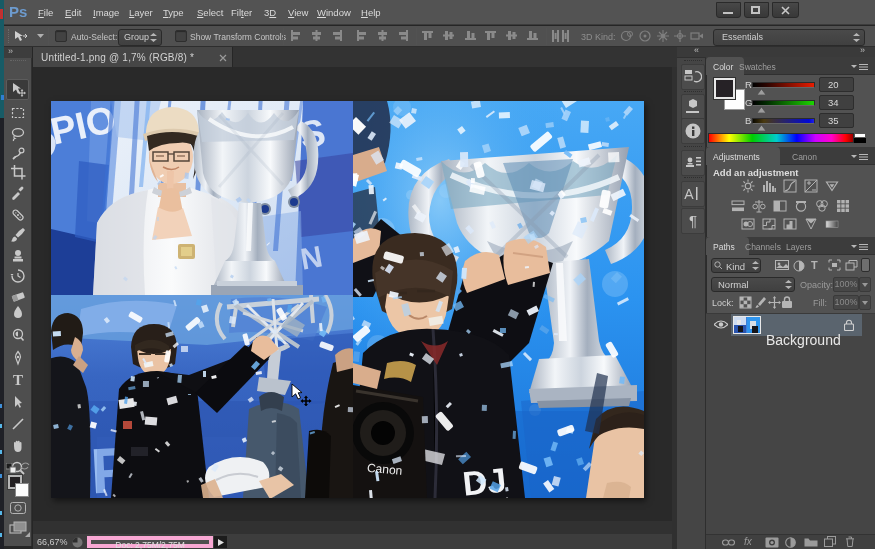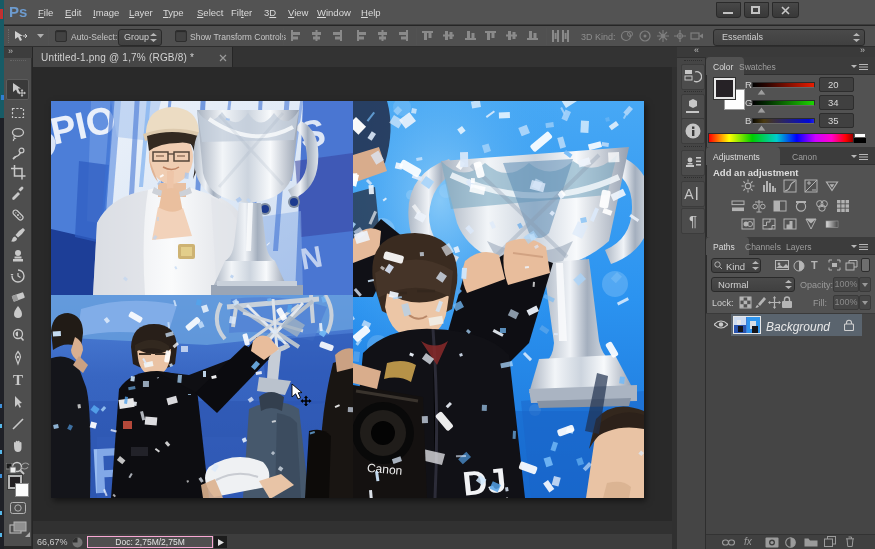--- a/index.html
+++ b/index.html
@@ -858,21 +858,21 @@
 
 <div class="a" style="left:33px;top:521px;width:639px;height:13px;background:#313131;"></div>
 <div class="a" style="left:33px;top:534px;width:639px;height:15px;background:#3d3d3d;"></div>
 <div class="tx" style="left:37px;top:537px;color:#cacaca;font-size:9px;">66,67%</div>
 <div class="a" style="left:72px;top:537px;">
     <svg width="11" height="11">
       <circle cx="5.5" cy="5.5" r="5" fill="#747474"></circle>
       <path d="M5.5 5.5 L5.5 .5 A5 5 0 0 0 .5 5.5 Z" fill="#2e2e2e"></path>
     </svg>
   </div>
-<div class="a" style="left:87px;top:536px;width:126px;height:12px;background:#4f4f4f;border:1px solid #f9a8d4;color:#e2e2e2;font-size:8.5px;text-align:center;line-height:11px;">Doc: 2,75M/2,75M</div>
+<div class="a" style="left:87px;top:536px;width:126px;height:12px;background:#4f4f4f;border:4px solid #f9a8d4;color:#e2e2e2;font-size:8.5px;text-align:center;line-height:11px;">Doc: 2,75M/2,75M</div>
 <div class="a" style="left:214px;top:536px;width:13px;height:12px;background:#1c1c1c;"></div>
 <div class="a" style="left:218px;top:539px;">
     <svg width="6" height="7">
       <path d="M0 0 L6 3.5 L0 7 Z" fill="#e0e0e0"></path>
     </svg>
   </div>
 
 <div class="a" style="left:677px;top:47px;width:29px;height:502px;background:#454545;border-right:1px solid #2e2e2e;"></div>
 <div class="a" style="left:677px;top:47px;width:198px;height:11px;background:#3a3a3a;border-bottom:1px solid #303030;"></div>
 <div class="tx" style="left:694px;top:45px;color:#bdbdbd;font-size:9px;">«</div>
@@ -1232,21 +1232,21 @@
       <rect width="26" height="16" fill="#3d7fd8"></rect>
       <rect x="0" y="0" width="12" height="8" fill="#cddcf2"></rect>
       <rect x="13" y="0" width="13" height="16" fill="#2f95ee"></rect>
       <rect x="0" y="8" width="12" height="8" fill="#2a55b0"></rect>
       <rect x="16" y="4" width="6" height="8" fill="#d8dde4"></rect>
       <rect x="3" y="3" width="4" height="5" fill="#e8e8e8"></rect>
       <rect x="4" y="9" width="5" height="6" fill="#15151a"></rect>
       <rect x="18" y="9" width="6" height="7" fill="#15151a"></rect>
     </svg>
   </div>
-<div class="tx" style="left:766px;top:320px;color:#e8e8e8;font-size:12px;font-style:italic;">Background</div>
+<div class="tx" style="left:766px;top:332px;color:#e8e8e8;font-size:14px;">Background</div>
 <div class="a" style="left:844px;top:319px;">
     <svg width="10" height="12">
       <rect x="0.5" y="5" width="9" height="6.5" rx="1" fill="none" stroke="#d0d0d0" stroke-width="1.1"></rect>
       <path d="M2.5 5 V3.8 a2.5 2.5 0 0 1 5 0 V5" fill="none" stroke="#d0d0d0" stroke-width="1.1"></path>
     </svg>
   </div>
 <div class="a" style="left:706px;top:534px;width:169px;height:15px;background:#404040;border-top:1px solid #333;"></div>
 <div class="a" style="left:722px;top:538px;">
     <svg width="13" height="9">
       <g fill="none" stroke="#9b9b9b" stroke-width="1.2">

